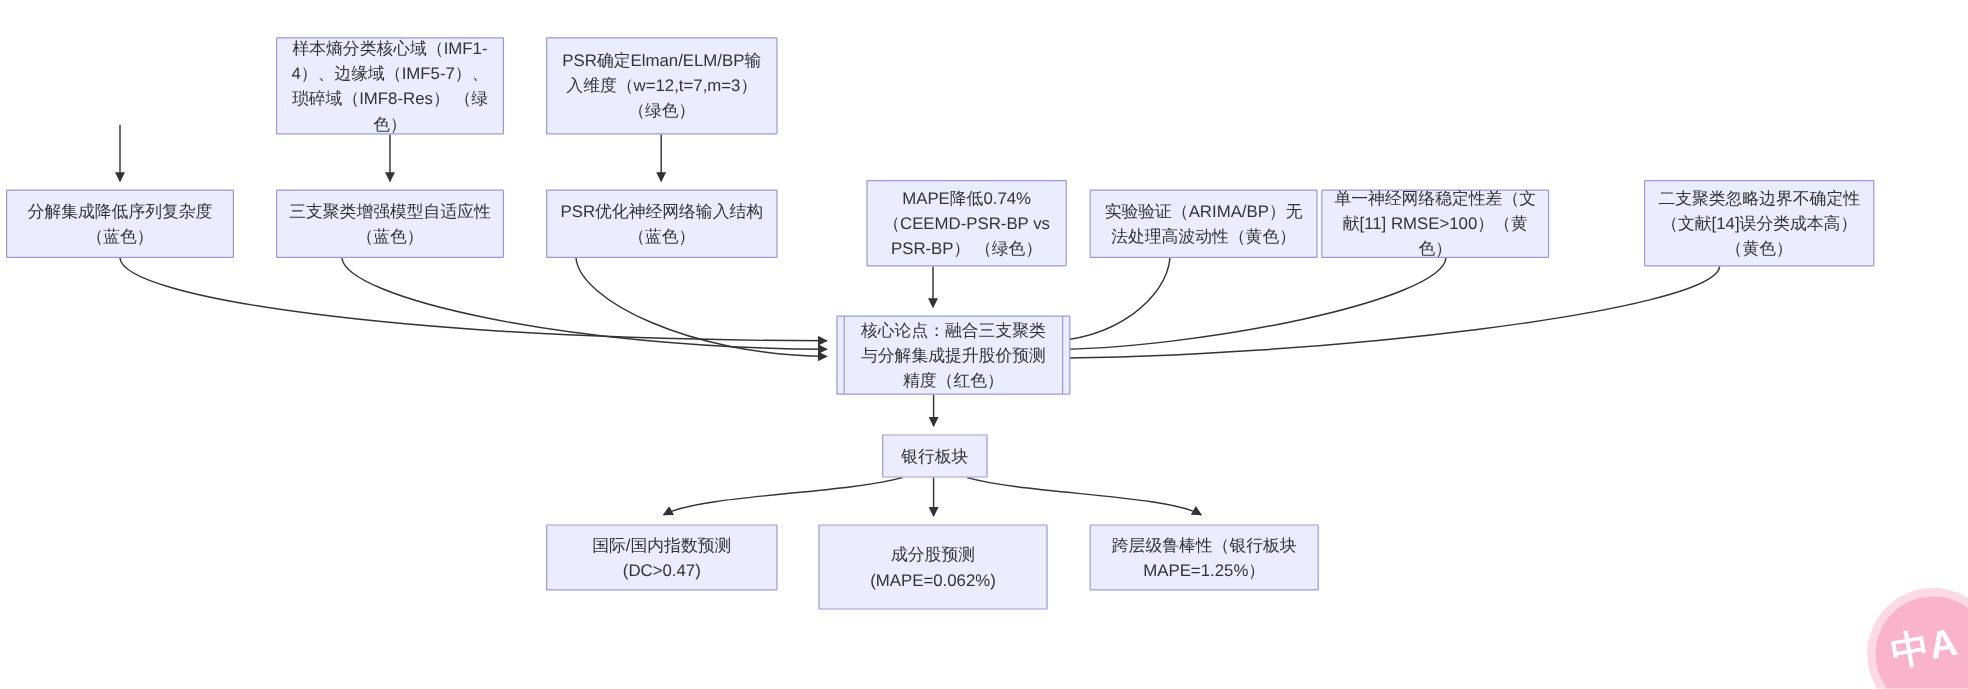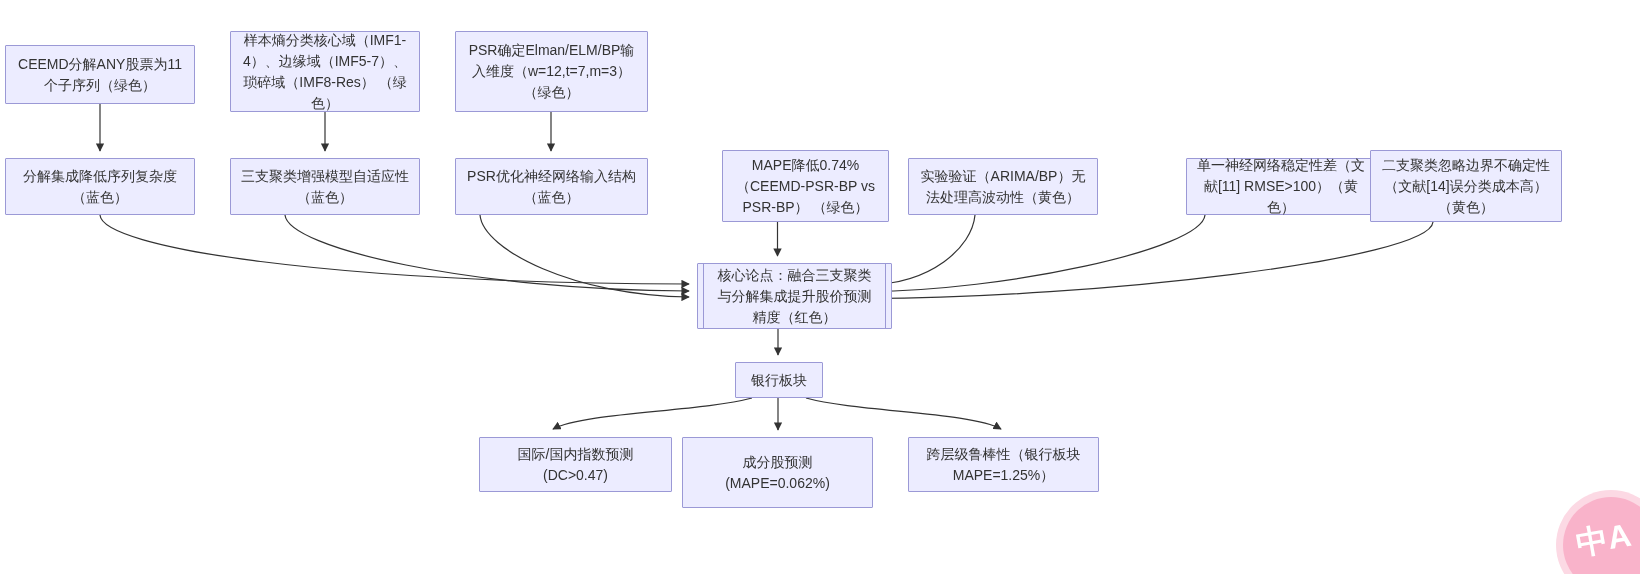--- a/index.html
+++ b/index.html
@@ -20,33 +20,33 @@
   
   .n-ceemd   {left:5px;   top:45px;  width:190px;height:59px;}
   .n-entropy {left:230px; top:31px;  width:190px;height:81px;}
   .n-psrin   {left:455px; top:31px;  width:193px;height:81px;}
   
   .n-decomp  {left:5px;   top:158px; width:190px;height:57px;}
   .n-threeway{left:230px; top:158px; width:190px;height:57px;}
   .n-psropt  {left:455px; top:158px; width:193px;height:57px;text-align:center;}
   .n-mape    {left:722px; top:150px; width:167px;height:72px;}
   .n-trad    {left:908px; top:158px; width:190px;height:57px;}
-  .n-single  {left:1186px;top:158px; width:190px;height:57px;}
+  .n-single  {left:1101px;top:158px; width:190px;height:57px;}
   .n-twoway  {left:1360px;top:150px; width:192px;height:72px;margin-left:10px;}
   
   .n-core    {left:697px; top:263px; width:195px;height:66px;padding:5px 13px;}
   .n-core::before,.n-core::after{
     content:"";position:absolute;top:0;bottom:0;width:1px;
     background:var(--node-border,#9b99d6);
   }
   .n-core::before{left:5px;}
   .n-core::after{right:5px;}
   
   .n-exp     {left:735px; top:362px; width:88px; height:36px;}
-  .n-index   {left:455px; top:437px; width:193px;height:55px;margin-left:24px;}
+  .n-index   {left:455px; top:437px; width:193px;height:55px;}
   .n-stock   {left:682px; top:437px; width:191px;height:71px;}
   .n-robust  {left:908px; top:437px; width:191px;height:55px;}
 
   #edges{position:absolute;left:0;top:0;width:1640px;height:574px;pointer-events:none;}
   .edge{stroke:var(--arrow,#333333);stroke-width:1.2;fill:none;}
   #arrowhead path{fill:var(--arrow,#333333);}
 
   .badge{
     position:absolute;left:1563px;top:497px;width:96px;height:96px;
     border-radius:50%;
@@ -84,21 +84,20 @@
     <path class="edge" d="M1205,215 C1202,250 1000,291 869,291.5" marker-end="url(#arrowhead)"></path>
     <path class="edge" d="M1433,222 C1430,260 1090,298 869,298.5" marker-end="url(#arrowhead)"></path>
 
     <path class="edge" d="M778,329 L778,355" marker-end="url(#arrowhead)"></path>
 
     <path class="edge" d="M752,398 C700,412 585,412 553,429" marker-end="url(#arrowhead)"></path>
     <path class="edge" d="M778,398 L778,430" marker-end="url(#arrowhead)"></path>
     <path class="edge" d="M806,398 C856,412 971,412 1001,429" marker-end="url(#arrowhead)"></path>
   </svg>
 
-  <div class="node n-ceemd">CEEMD分解ANY股票为11个子序列（绿色）</div>
   <div class="node n-entropy">样本熵分类核心域（IMF1-4）、边缘域（IMF5-7）、琐碎域（IMF8-Res） （绿色）</div>
   <div class="node n-psrin">PSR确定Elman/ELM/BP输入维度（w=12,t=7,m=3） （绿色）</div>
 
   <div class="node n-decomp">分解集成降低序列复杂度（蓝色）</div>
   <div class="node n-threeway">三支聚类增强模型自适应性（蓝色）</div>
   <div class="node n-psropt">PSR优化神经网络输入结构（蓝色）</div>
   <div class="node n-mape">MAPE降低0.74%（CEEMD-PSR-BP vs PSR-BP） （绿色）</div>
   <div class="node n-trad">实验验证（ARIMA/BP）无法处理高波动性（黄色）</div>
   <div class="node n-single">单一神经网络稳定性差（文献[11] RMSE&gt;100）（黄色）</div>
   <div class="node n-twoway">二支聚类忽略边界不确定性（文献[14]误分类成本高）（黄色）</div>

